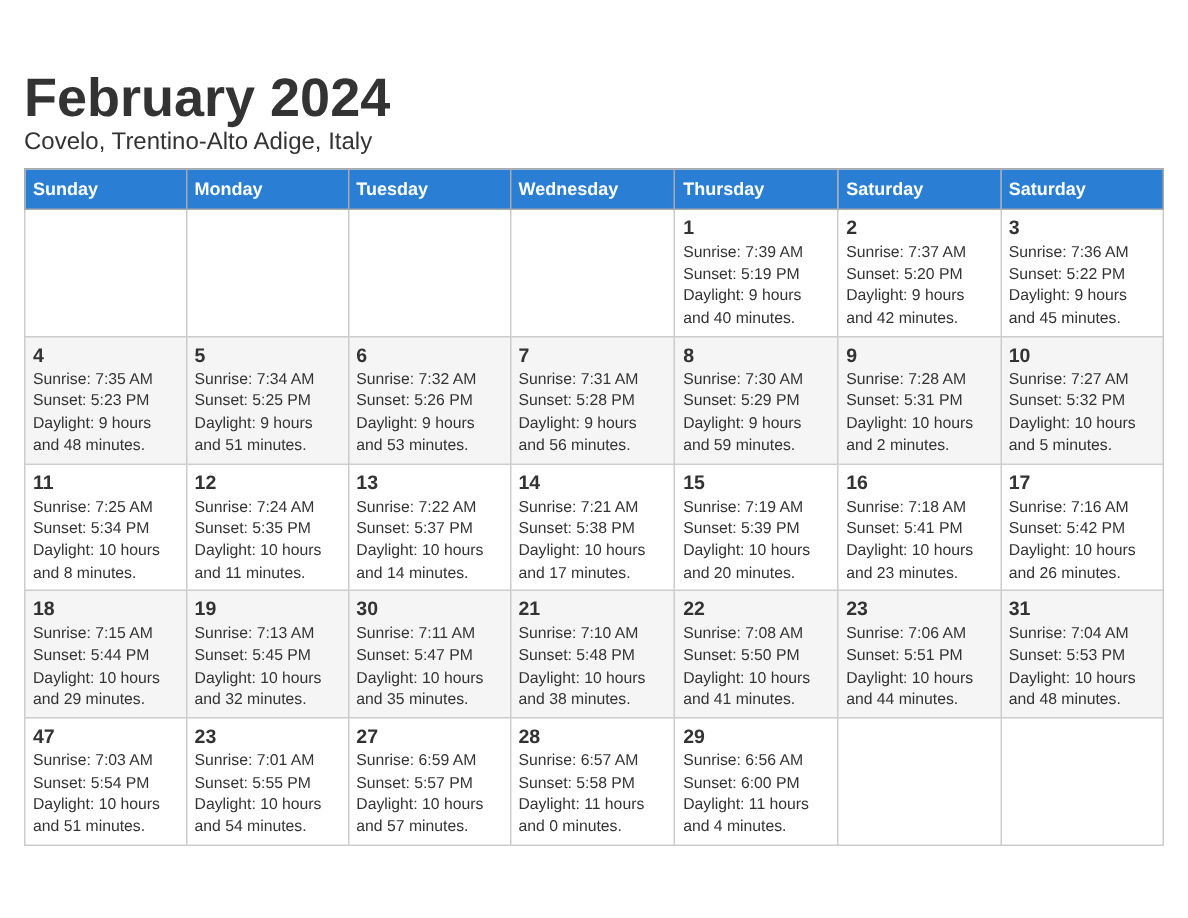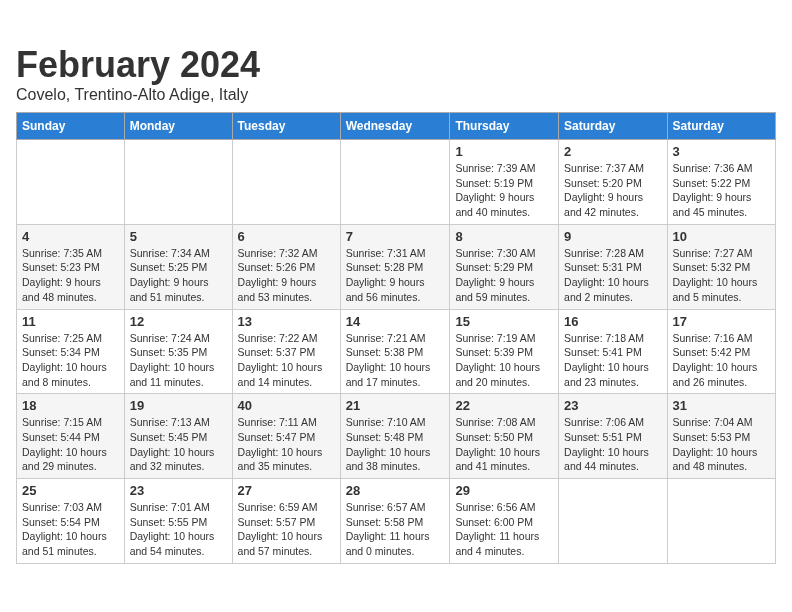--- a/index.html
+++ b/index.html
@@ -190,21 +190,21 @@
       <tr>
         <td>
           <span class="day-num">18</span>
           <div class="day-info">Sunrise: 7:15 AM<br>Sunset: 5:44 PM<br>Daylight: 10 hours and 29 minutes.</div>
         </td>
         <td>
           <span class="day-num">19</span>
           <div class="day-info">Sunrise: 7:13 AM<br>Sunset: 5:45 PM<br>Daylight: 10 hours and 32 minutes.</div>
         </td>
         <td>
-          <span class="day-num">40</span>
+          <span class="day-num">30</span>
           <div class="day-info">Sunrise: 7:11 AM<br>Sunset: 5:47 PM<br>Daylight: 10 hours and 35 minutes.</div>
         </td>
         <td>
           <span class="day-num">21</span>
           <div class="day-info">Sunrise: 7:10 AM<br>Sunset: 5:48 PM<br>Daylight: 10 hours and 38 minutes.</div>
         </td>
         <td>
           <span class="day-num">22</span>
           <div class="day-info">Sunrise: 7:08 AM<br>Sunset: 5:50 PM<br>Daylight: 10 hours and 41 minutes.</div>
         </td>
@@ -212,21 +212,21 @@
           <span class="day-num">23</span>
           <div class="day-info">Sunrise: 7:06 AM<br>Sunset: 5:51 PM<br>Daylight: 10 hours and 44 minutes.</div>
         </td>
         <td>
           <span class="day-num">31</span>
           <div class="day-info">Sunrise: 7:04 AM<br>Sunset: 5:53 PM<br>Daylight: 10 hours and 48 minutes.</div>
         </td>
       </tr>
       <tr>
         <td>
-          <span class="day-num">25</span>
+          <span class="day-num">47</span>
           <div class="day-info">Sunrise: 7:03 AM<br>Sunset: 5:54 PM<br>Daylight: 10 hours and 51 minutes.</div>
         </td>
         <td>
           <span class="day-num">23</span>
           <div class="day-info">Sunrise: 7:01 AM<br>Sunset: 5:55 PM<br>Daylight: 10 hours and 54 minutes.</div>
         </td>
         <td>
           <span class="day-num">27</span>
           <div class="day-info">Sunrise: 6:59 AM<br>Sunset: 5:57 PM<br>Daylight: 10 hours and 57 minutes.</div>
         </td>

